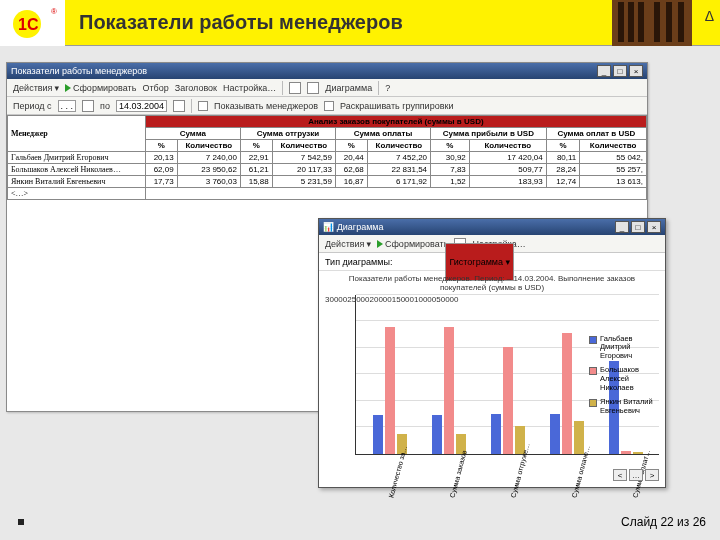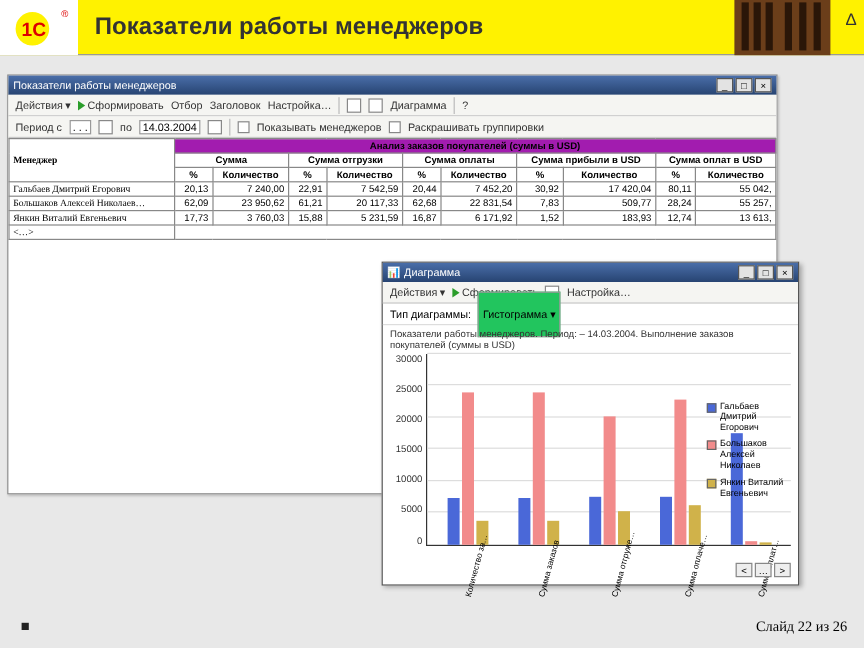--- a/index.html
+++ b/index.html
@@ -23,52 +23,52 @@
   .green-tri { width:0;height:0;border-top:4px solid transparent;border-bottom:4px solid transparent;border-left:6px solid #2a9d2a; }
   .icon-box { width:12px;height:12px;border:1px solid #888;background:#fff;display:inline-block; }
   .chk { width:10px;height:10px;border:1px solid #888;background:#fff;display:inline-block; }
   .date-box { border:1px solid #999; padding:0 2px; background:#fff; font-size:9px; }
 
   .table-wrap { overflow:auto; font-size:8px; }
   table.data { border-collapse: collapse; width: 100%; }
   table.data th, table.data td { border: 1px solid #888; padding: 1px 3px; text-align: right; white-space: nowrap; }
   table.data th { background: #fff; font-weight: bold; text-align: center; }
   table.data .mgr { text-align: left; font-family: Liberation Serif, serif; }
-  table.data .groupcell { background:#a21caf; font-weight:bold; text-align:center; }
+  table.data .groupcell { background:#b91c1c; font-weight:bold; text-align:center; }
 
   
   .chartwin { position: absolute; top: 218px; left: 318px; width: 348px; height: 270px; background: #fff; border: 1px solid #555; box-shadow: 2px 2px 4px rgba(0,0,0,.3); }
   .chart-title { height: 16px; background: linear-gradient(#4a6ea9,#274472); color:#fff; font-size:9px; display:flex; align-items:center; padding:0 4px; }
   .chart-title .spacer{flex:1;}
   .chart-toolbar { height:18px; background:#f5f5f2; border-bottom:1px solid #c8c8c8; display:flex; align-items:center; gap:6px; padding:0 6px; font-size:9px; }
   .chart-type-row { height:18px; display:flex; align-items:center; gap:6px; padding:0 6px; border-bottom:1px solid #ddd; font-size:9px; }
-  .sel { border:1px solid #999; background:#22c55e; padding:13px 3px; font-size:9px; }
+  .sel { border:1px solid #999; background:#b91c1c; padding:13px 3px; font-size:9px;margin-left:47px; }
   .chart-body { position:relative; height: calc(100% - 52px); padding:4px 6px 6px 6px; }
-  .chart-caption { font-size:8px; color:#333; margin-bottom:2px; line-height:1.1; }
+  .chart-caption { font-size:8px; text-align:center; color:#333; margin-bottom:2px; line-height:1.1; }
   .chart-area { position:relative; height: 160px; display:flex; }
-  .yaxis { width:30px; display:flex; flex-direction:column; justify-content:space-between; font-size:8px; text-align:right; padding-right:3px; color:#333; }
+  .yaxis { width:30px; display:flex; flex-direction:row; justify-content:space-between; font-size:8px; text-align:right; padding-right:3px; color:#333; }
   .plot { flex:1; position:relative; border-left:1px solid #333; border-bottom:1px solid #333; }
   .grid { position:absolute; left:0; right:0; height:1px; background:#ddd; }
   .bars { position:absolute; inset:0; display:flex; align-items:flex-end; justify-content:space-around; padding:0 4px; }
   .bgroup { display:flex; align-items:flex-end; gap:2px; height:100%; }
   .bar { width:10px; }
   .xaxis-wrap { height:40px; position:relative; padding-left:30px; }
   .xaxis-labels { display:flex; justify-content:space-around; }
   .xl { font-size:7px; transform: rotate(-75deg); transform-origin:top right; white-space:nowrap; position:relative; top:32px; width:10px; text-align:right;}
   .legend { position:absolute; right:4px; top:40px; width:66px; font-size:7.5px; line-height:1.15; }
   .legend-item { display:flex; gap:3px; margin-bottom:6px; }
   .sw { width:8px; height:8px; border:1px solid #666; flex:0 0 8px; margin-top:1px; }
   .legend-nav { position:absolute; right:6px; bottom:6px; display:flex; gap:2px; }
   .nav-btn { width:14px;height:12px;border:1px solid #888;background:#eee;font-size:8px;display:flex;align-items:center;justify-content:center; }
 
   .footer { position: absolute; bottom: 8px; left: 0; right: 0; height: 20px; display:flex; align-items:center; font-size:12px; }
   .footer-dot { width:6px;height:6px;background:#222;margin:0 18px; }
   .footer-left { color:#c00; font-weight:bold; }
   .footer-mid { color:#000; font-weight:bold; margin-left:30px; }
-  .footer-right { margin-left:auto; margin-right:14px; color:#000;font-family:Liberation Serif, serif; }
+  .footer-right { margin-left:auto; margin-right:14px; color:#000; }
 
   .c-blue{background:#4a68d8;}
   .c-red{background:#f28b8b;}
   .c-gold{background:#d0b24a;}
 </style>
 </head>
 <body>
 
 <div class="slide">
   <div class="topbar">

